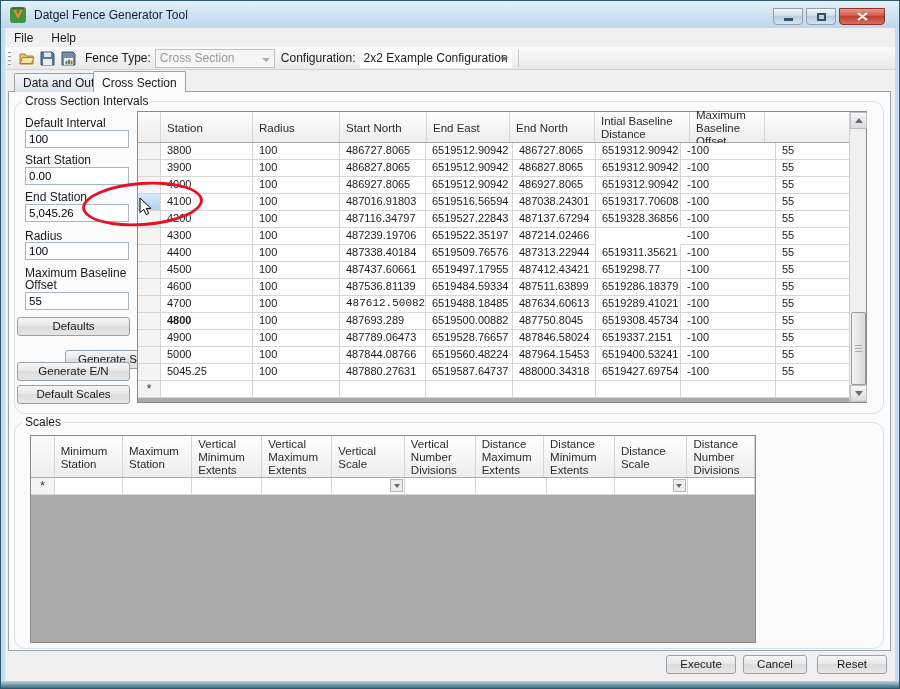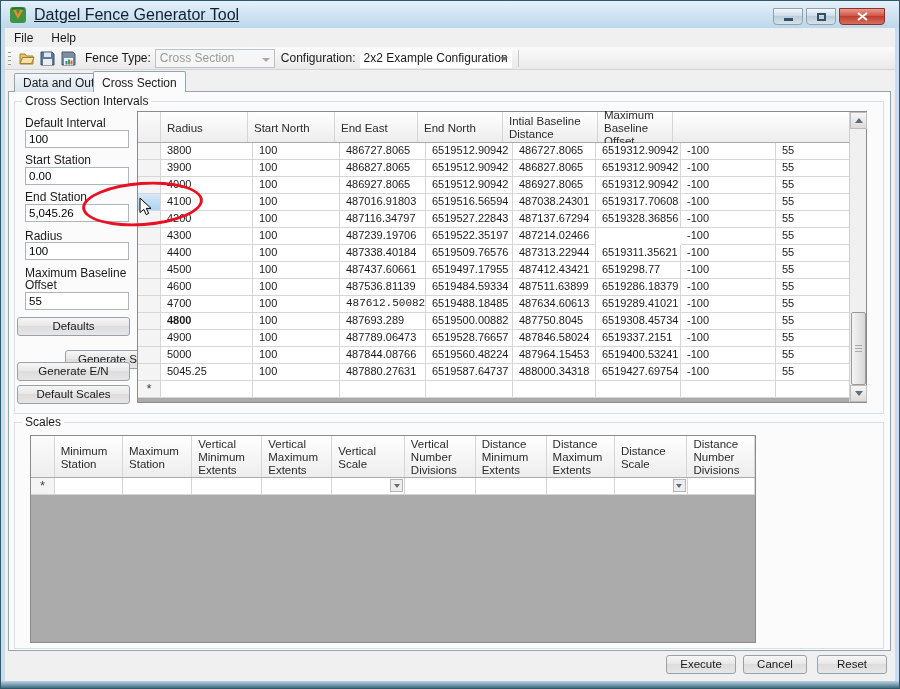--- a/index.html
+++ b/index.html
@@ -11,21 +11,21 @@
   
   .frame-left  { position:absolute; left:1px;  top:28px; width:4px;  bottom:8px; background:#c7dcee; }
   .frame-right { position:absolute; right:1px; top:28px; width:4px;  bottom:8px; background:#c7dcee; }
   .frame-bottom{ position:absolute; left:1px; right:1px; bottom:1px; height:7px;
                  background:linear-gradient(#bcd5e8,#3f6b7d); }
 
   
   .titlebar { position:absolute; left:1px; right:1px; top:1px; height:27px;
               background:linear-gradient(#e3f0fa,#bed7ea); display:flex; align-items:center; }
   .app-icon { width:18px; height:18px; margin:0 7px 0 8px; }
-  .title-text { font-size:16px; color:#11202e;text-decoration:underline; }
+  .title-text { font-size:12px; color:#11202e; }
   .winbtns { position:absolute; right:14px; top:7px; display:flex; gap:3px; }
   .winbtn { height:17px; border:1px solid #8fa1b0; border-radius:0 0 4px 4px;
             background:linear-gradient(#f4f8fb,#cfdde8 45%,#b9cbd9 46%,#d6e3ec);
             display:flex; align-items:center; justify-content:center; }
   .winbtn.min, .winbtn.max { width:30px; }
   .winbtn.close { width:46px; background:linear-gradient(#e79a8e,#d25648 45%,#bc3b2c 46%,#d8705f);
                   border-color:#8c3227; }
   .glyph-min { width:9px; height:3px; background:#33506b; margin-top:6px; }
   .glyph-max { width:9px; height:8px; border:2px solid #33506b; background:transparent; }
 
@@ -52,21 +52,21 @@
   .tb-sep { width:1px; height:17px; background:#c9c9c9; margin-left:6px; }
 
   
   .tab { position:absolute; height:19px; top:73px; padding:2px 8px 0 8px;
          border:1px solid #94a5af; border-bottom:none; border-radius:2px 2px 0 0;
          background:linear-gradient(#f2f7fa,#d9e4ea); z-index:2; }
   .tab.active { top:71px; height:21px; background:#fbfbfb; z-index:4; padding-top:4px; }
   .tabpage { position:absolute; left:8px; top:91px; width:883px; height:560px;
              background:#fbfbfb; border:1px solid #94a5af; z-index:1; }
 
-  .groupbox { position:absolute; border:1px solid #d9e0e5; border-radius:0; }
+  .groupbox { position:absolute; border:1px solid #d9e0e5; border-radius:11px; }
   .gb-label { position:absolute; top:-8px; left:7px; background:#fbfbfb; padding:0 3px; }
 
   
   .fld-label { position:absolute; left:10px; width:110px; line-height:12px; }
   .fld-input { position:absolute; left:10px; width:104px; height:18px; border:1px solid #a9b6bf;
                background:#fff; padding:2px 3px; font-size:11.5px; }
   .side-btn { position:absolute; left:2px; width:113px; height:19px; border:1px solid #96a2ab;
               border-radius:3px; background:linear-gradient(#f6f6f6,#e8e8e8 45%,#dcdcdc 46%,#e6e6e6);
               font-size:11.5px; text-align:center; line-height:17px; }
 
@@ -214,20 +214,21 @@
       <input class="fld-input" style="top: 190px;" value="55">
 
       <div class="side-btn" style="top:215px;">Defaults</div>
       <div class="side-btn" style="top:248px;margin-left:48px;">Generate Station</div>
       <div class="side-btn" style="top:260px;">Generate E/N</div>
       <div class="side-btn" style="top:283px;">Default Scales</div>
 
       <div class="grid">
         <div class="g-header">
           <div class="gh-corner"></div>
+        <div class="gh-cell" style="width: 92px;">Station</div>
             <div class="gh-cell" style="width: 87px;">Radius</div>
             <div class="gh-cell" style="width: 87px;">Start North</div>
             <div class="gh-cell" style="width: 83px;">End East</div>
             <div class="gh-cell" style="width: 85px;">End North</div>
             <div class="gh-cell" style="width: 95px;">Intial Baseline Distance</div>
             <div class="gh-cell" style="width: 75px;">Maximum Baseline Offset</div>
           </div>
         <div>
             <div class="g-row">
               <div class="g-rowhdr"></div>
@@ -415,22 +416,22 @@
       <span class="gb-label">Scales</span>
       <div class="sc-table">
         <div class="sc-header">
           <div class="sc-corner"></div>
         <div class="gh-cell" style="width: 80px;">Minimum Station</div>
             <div class="gh-cell" style="width: 81px;">Maximum Station</div>
             <div class="gh-cell" style="width: 82px;">Vertical Minimum Extents</div>
             <div class="gh-cell" style="width: 82px;">Vertical Maximum Extents</div>
             <div class="gh-cell" style="width: 85px;">Vertical Scale</div>
             <div class="gh-cell" style="width: 83px;">Vertical Number Divisions</div>
+            <div class="gh-cell" style="width: 80px;">Distance Maximum Extents</div>
             <div class="gh-cell" style="width: 83px;">Distance Minimum Extents</div>
-            <div class="gh-cell" style="width: 80px;">Distance Maximum Extents</div>
             <div class="gh-cell" style="width: 85px;">Distance Scale</div>
             <div class="gh-cell" style="width: 79px;">Distance Number Divisions</div>
           </div>
         <div class="sc-row">
           <div class="sc-rowhdr">
               <span class="new-star">*</span>
             </div>
         <div class="sc-cell" style="width: 80px;"></div>
             <div class="sc-cell" style="width: 81px;"></div>
             <div class="sc-cell" style="width: 82px;"></div>

